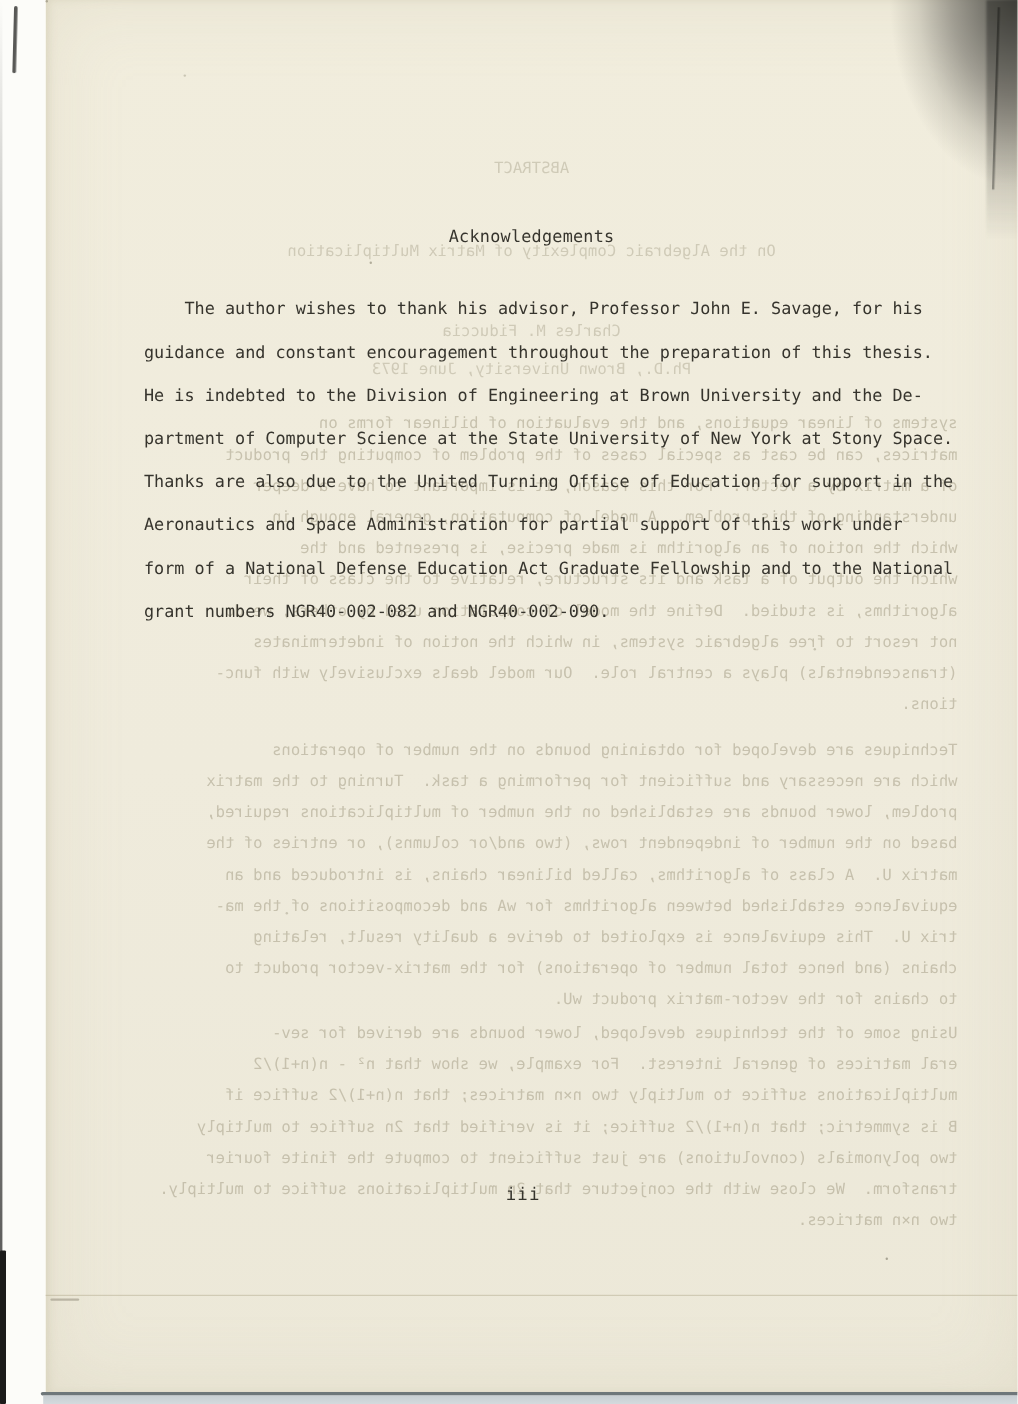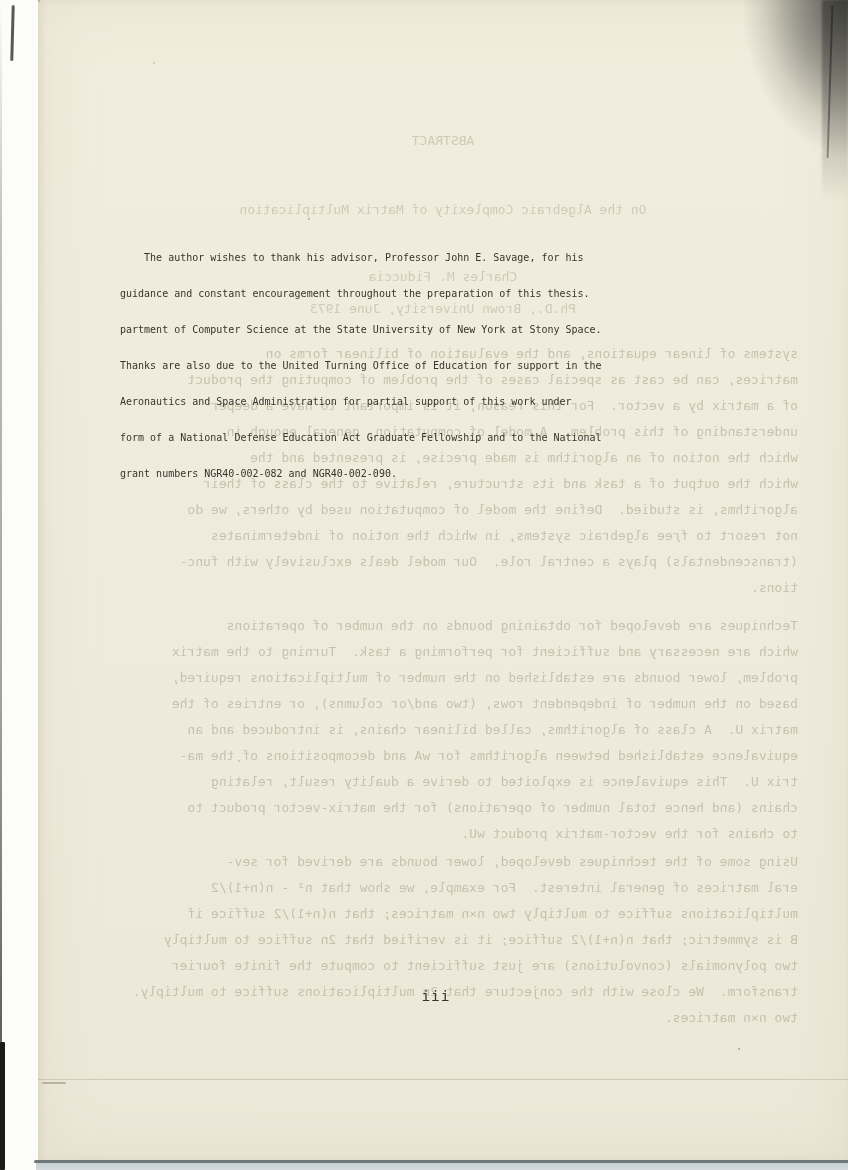--- a/index.html
+++ b/index.html
@@ -50,21 +50,21 @@
     color:#9f9880; filter:blur(.55px); }
   .ghost-layer .g { position:absolute; white-space:pre; font-size:13px; line-height:26px; opacity:.5; }
   .ghost-layer .g-center { left:0; right:0; text-align:center; opacity:.4; }
   .ghost-para { position:absolute; left:50px; right:6px; }
   .ghost-para div { white-space:pre; font-size:13px; line-height:26px; opacity:.5; }
 
   
   .ink { color:#36342d; }
   .doc-title { position:absolute; left:0; right:0; top:190px; text-align:center;
     font-size:14px; letter-spacing:.2px; white-space:pre; }
-  .body-text { position:absolute; left:82px; top:240px; width:700px; font-size:10px; line-height:36px; }
+  .body-text { position:absolute; left:82px; top:240px; width:700px; font-size:14px; line-height:36px; }
   .body-text .line { white-space:pre; }
   .page-number { position:absolute; left:0; right:28px; top:988px; text-align:center; font-size:14.5px; letter-spacing:1px;padding-left:14px; }
 </style>
 </head>
 <body>
 
 <div class="scan">
 
   <div class="page">
 
@@ -103,24 +103,26 @@
         <div>Using some of the techniques developed, lower bounds are derived for sev-</div>
         <div>eral matrices of general interest.  For example, we show that n² - n(n+1)/2</div>
         <div>multiplications suffice to multiply two n×n matrices; that n(n+1)/2 suffice if</div>
         <div>B is symmetric; that n(n+1)/2 suffice; it is verified that 2n suffice to multiply</div>
         <div>two polynomials (convolutions) are just sufficient to compute the finite fourier</div>
         <div>transform.  We close with the conjecture that 2n multiplications suffice to multiply.</div>
         <div>two n×n matrices.</div>
       </div>
     </div>
 
+    <div class="doc-title ink">Acknowledgements</div>
 
     <div class="body-text ink">
       <div class="line">    The author wishes to thank his advisor, Professor John E. Savage, for his</div>
       <div class="line">guidance and constant encouragement throughout the preparation of this thesis.</div>
+      <div class="line">He is indebted to the Division of Engineering at Brown University and the De-</div>
       <div class="line">partment of Computer Science at the State University of New York at Stony Space.</div>
       <div class="line">Thanks are also due to the United Turning Office of Education for support in the</div>
       <div class="line">Aeronautics and Space Administration for partial support of this work under</div>
       <div class="line">form of a National Defense Education Act Graduate Fellowship and to the National</div>
       <div class="line">grant numbers NGR40-002-082 and NGR40-002-090.</div>
     </div>
 
     <div class="page-number ink">iii</div>
 
     <div class="crease-line"></div>

